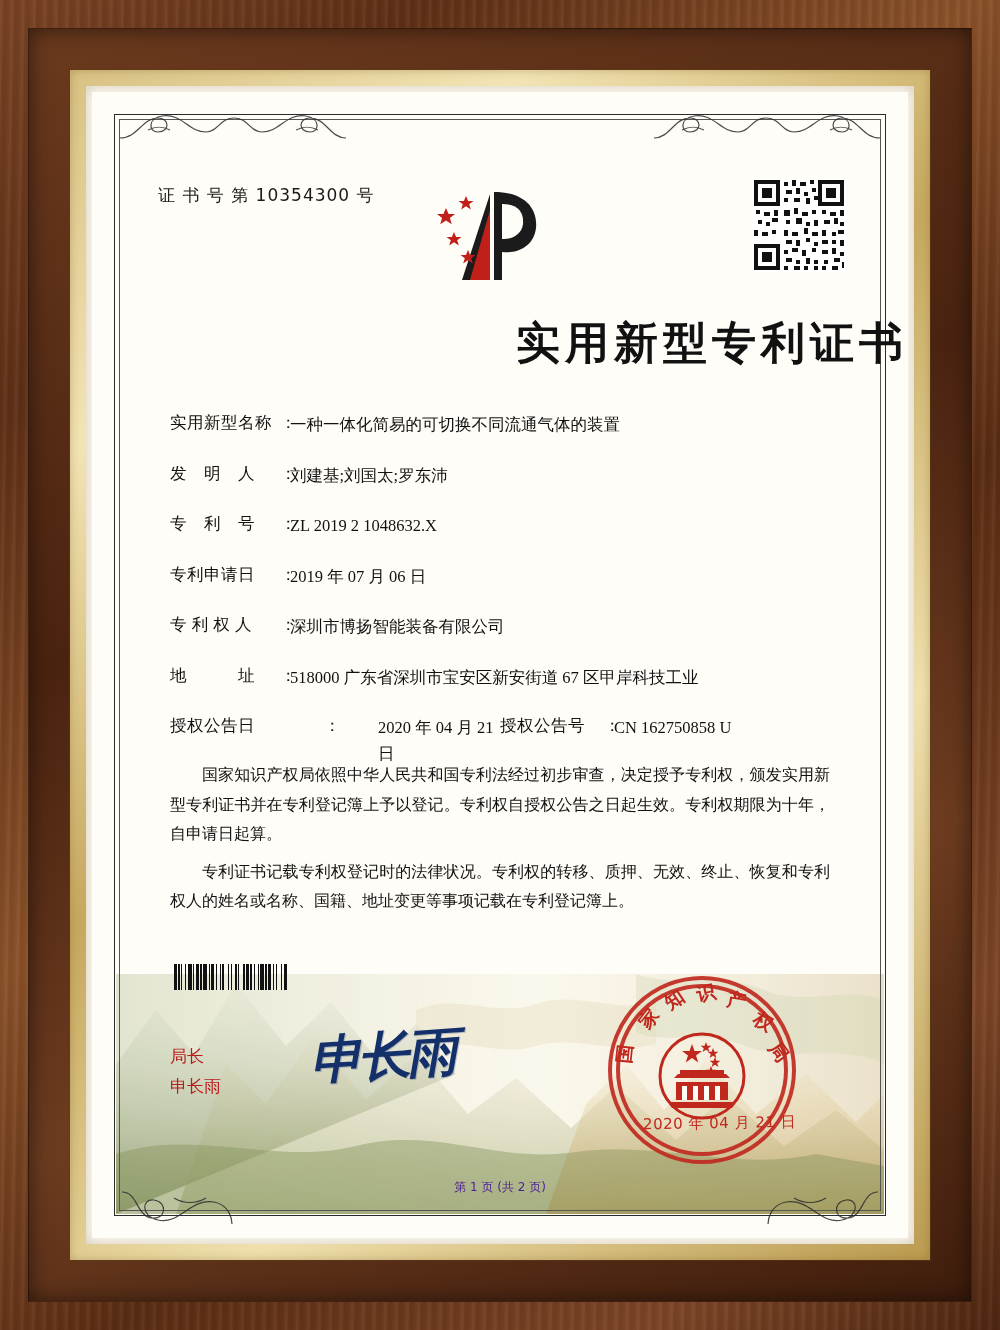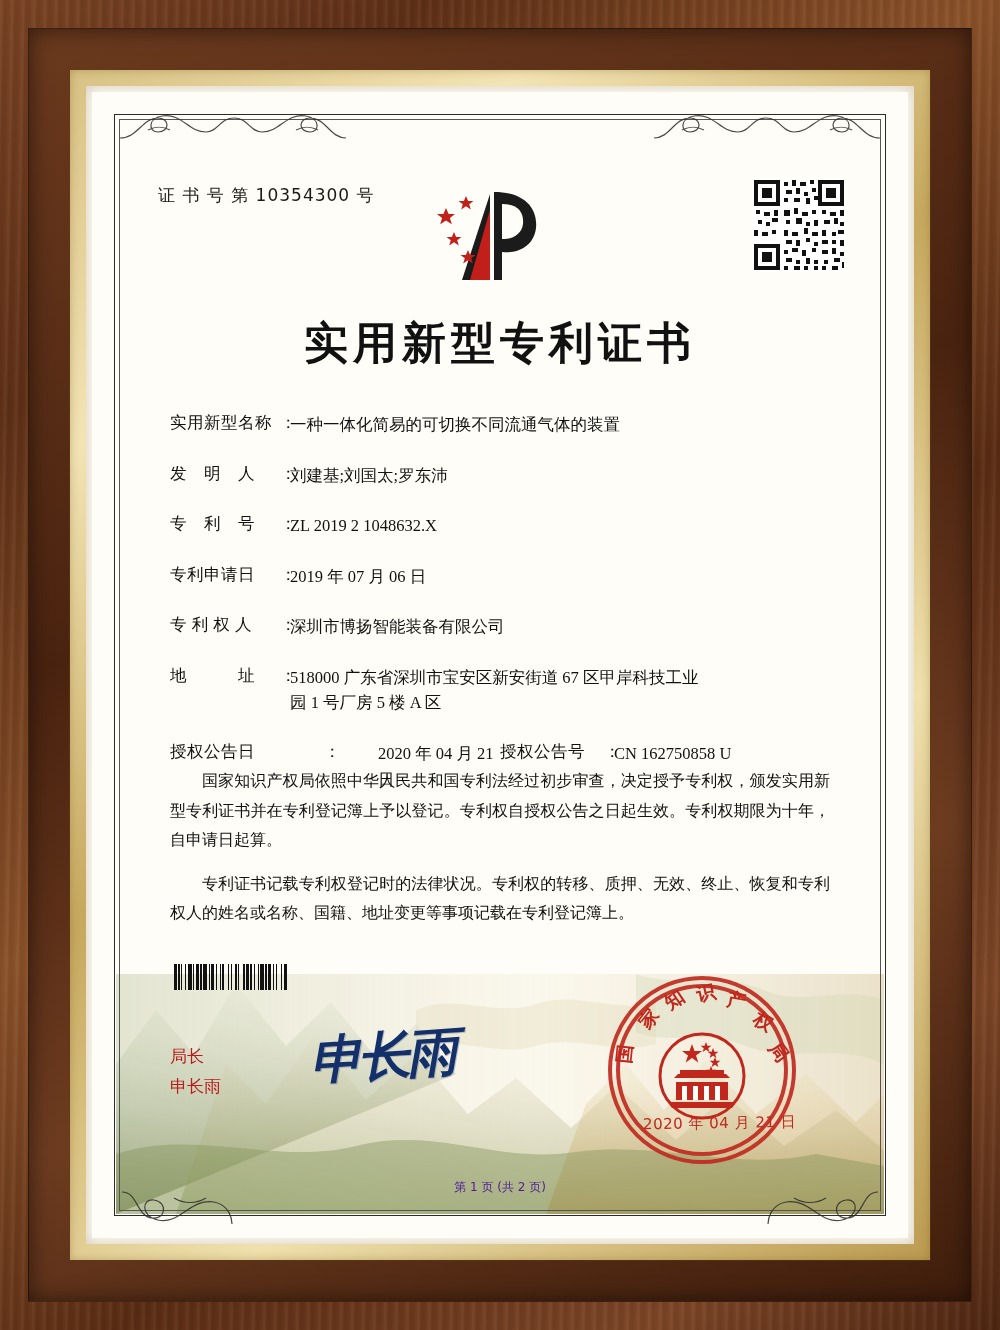--- a/index.html
+++ b/index.html
@@ -92,21 +92,21 @@
   .qr {
     position: absolute;
     right: 62px; top: 86px;
     width: 94px; height: 94px;
     background: #ffffff;
   }
 
   .title {
     position: absolute;
     left: 0; right: 0; top: 222px;
-    text-align: center;
+    text-align: right;
     font-family: "DejaVu Sans", "Liberation Sans", sans-serif;
     font-size: 44px; font-weight: bold; color: #111;
     letter-spacing: 5px;
   }
 
   
   .fields {
     position: absolute;
     left: 78px; top: 320px; width: 660px;
     font-family: Liberation Serif, serif;
@@ -124,21 +124,21 @@
   .pair-right .field-label { width: 104px; }
 
   
   .body-text {
     position: absolute;
     left: 78px; top: 660px; width: 660px;
     font-family: "DejaVu Sans", "Liberation Sans", sans-serif;
     font-size: 16px; color: #111; line-height: 1.85;
     text-align: justify;
   }
-  .body-text p { margin: 14px 0 4px 0; text-indent: 2em; }
+  .body-text p { margin: 8px 0 4px 0; text-indent: 2em; }
 
   
   .watercolor {
     position: absolute;
     left: 24px; right: 24px; bottom: 24px; height: 300px;
     overflow: hidden;
     opacity: 0.92;
   }
 
   
@@ -410,21 +410,20 @@
       <span class="field-label">专 利 权 人</span>
       <span class="field-colon">：</span>
       <span class="field-value">深圳市博扬智能装备有限公司</span>
     </div>
 
     <div class="field-row">
       <span class="field-label">地　　　址</span>
       <span class="field-colon">：</span>
       <span class="field-value">
         <span>518000 广东省深圳市宝安区新安街道 67 区甲岸科技工业</span>
-        <span class="l2">园 1 号厂房 5 楼 A 区</span>
       </span>
     </div>
 
     <div class="row-pair">
       <span class="pair-left">
         <span class="field-label">授权公告日</span>
         <span class="field-colon">：</span>
         <span class="field-value">2020 年 04 月 21 日</span>
       </span>
       <span class="pair-right">

